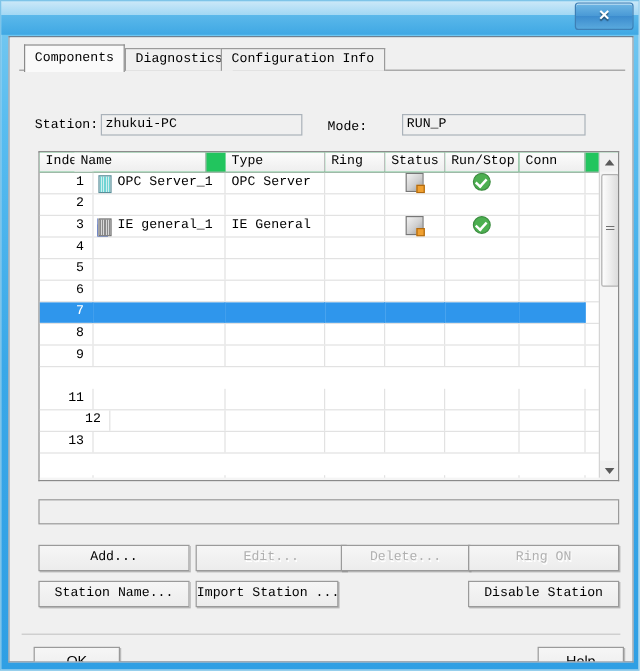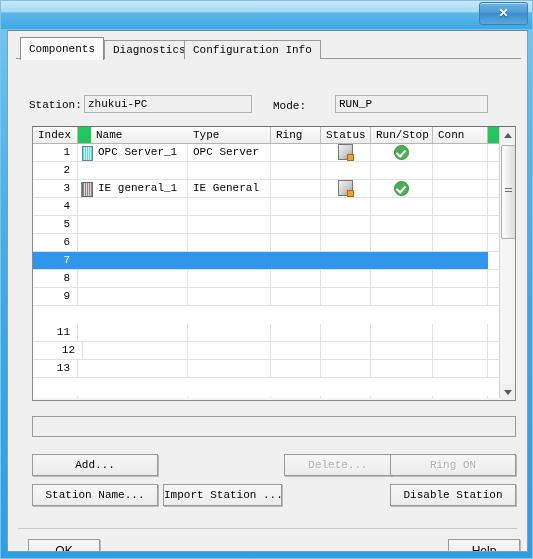--- a/index.html
+++ b/index.html
@@ -364,21 +364,21 @@
     <div class="field-label" style="left:21px; top:68px;">Station:</div>
     <div class="text-input" style="left:76px; top:64px; width:168px;">zhukui-PC</div>
 
     <div class="field-label" style="left:265px; top:69px;">Mode:</div>
     <div class="text-input" style="left:327px; top:64px; width:153px;">RUN_P</div>
 
     <div id="table-wrap">
 
       <div id="thead">
         <div class="th" style="left:0px;   width:45px;">Index</div>
-        <div class="th" style="left:58px;  width:110px;">Name</div>
+        <div class="th" style="left:29px;  width:110px;">Name</div>
         <div class="th" style="left:155px; width:83px;">Type</div>
         <div class="th" style="left:238px; width:50px;">Ring</div>
         <div class="th" style="left:288px; width:50px;">Status</div>
         <div class="th" style="left:338px; width:62px;">Run/Stop</div>
         <div class="th" style="left:400px; width:55px;">Conn</div>
       </div>
 
       <div id="rows">
           <div class="row" style="top: 0px;">
             <div class="cell idx" style="left: 0px; width: 45px;">1</div>
@@ -464,21 +464,21 @@
           <div class="row" style="top: 180px;">
             <div class="cell idx" style="left: 0px; width: 45px;">11</div>
             <div class="cell " style="left: 45px; width: 110px;"></div>
             <div class="cell " style="left: 155px; width: 83px;"></div>
             <div class="cell ctr" style="left: 238px; width: 50px;"></div>
             <div class="cell ctr" style="left: 288px; width: 50px;"></div>
             <div class="cell ctr" style="left: 338px; width: 62px;"></div>
             <div class="cell ctr" style="left: 400px; width: 55px;"></div>
           </div>
           <div class="row" style="top: 198px;">
-            <div class="cell idx" style="left: 0px; width: 50px;">12</div>
+            <div class="cell idx" style="left: 0px; width: 59px;">12</div>
             <div class="cell " style="left: 45px; width: 110px;"></div>
             <div class="cell " style="left: 155px; width: 83px;"></div>
             <div class="cell ctr" style="left: 238px; width: 50px;"></div>
             <div class="cell ctr" style="left: 288px; width: 50px;"></div>
             <div class="cell ctr" style="left: 338px; width: 62px;"></div>
             <div class="cell ctr" style="left: 400px; width: 55px;"></div>
           </div>
           <div class="row" style="top: 216px;">
             <div class="cell idx" style="left: 0px; width: 45px;">13</div>
             <div class="cell " style="left: 45px; width: 110px;"></div>
@@ -509,20 +509,21 @@
         <div class="sb-btn" style="top:257px;">
           <div class="sb-arrow down"></div>
         </div>
       </div>
       <div id="hscroll-zone"></div>
     </div>
 
     <div id="statusbox"></div>
 
     <div class="btn" style="left:24px;  top:423px; width:126px;">Add...</div>
+    <div class="btn disabled" style="left:155px; top:423px; width:126px;">Edit...</div>
     <div class="btn disabled" style="left:276px; top:423px; width:108px;">Delete...</div>
     <div class="btn disabled" style="left:382px; top:423px; width:126px;">Ring ON</div>
 
     <div class="btn" style="left:24px;  top:453px; width:126px;">Station Name...</div>
     <div class="btn" style="left:155px; top:453px; width:119px;">Import Station ...</div>
     <div class="btn" style="left:382px; top:453px; width:126px;">Disable Station</div>
 
     <div id="bottom-sep"></div>
 
     <div class="btn sans" style="left:20px;  top:508px; width:72px; height:24px; line-height:22px;">OK</div>

